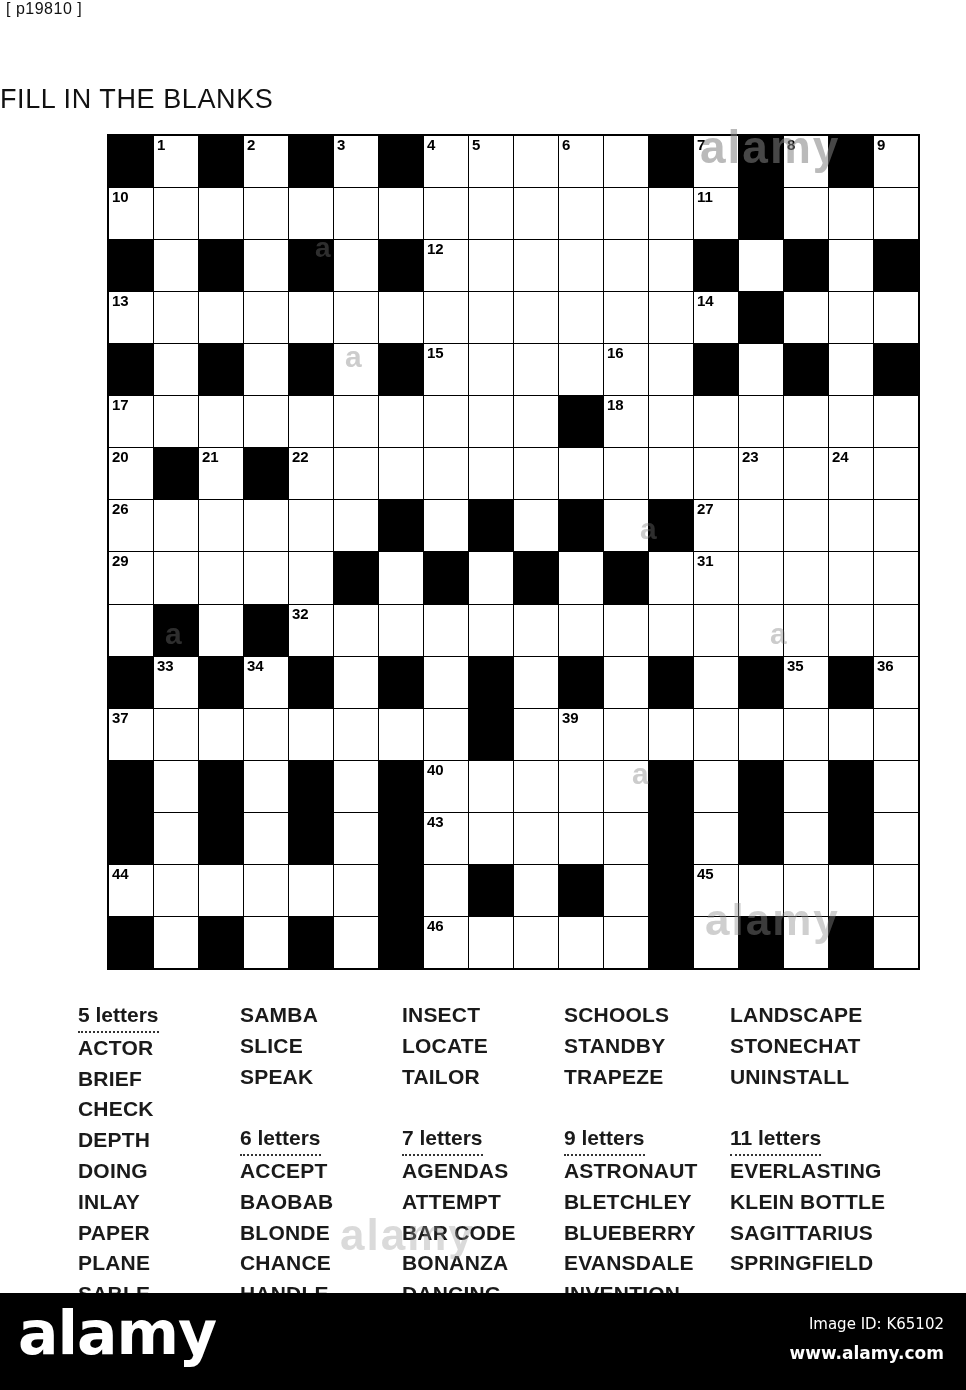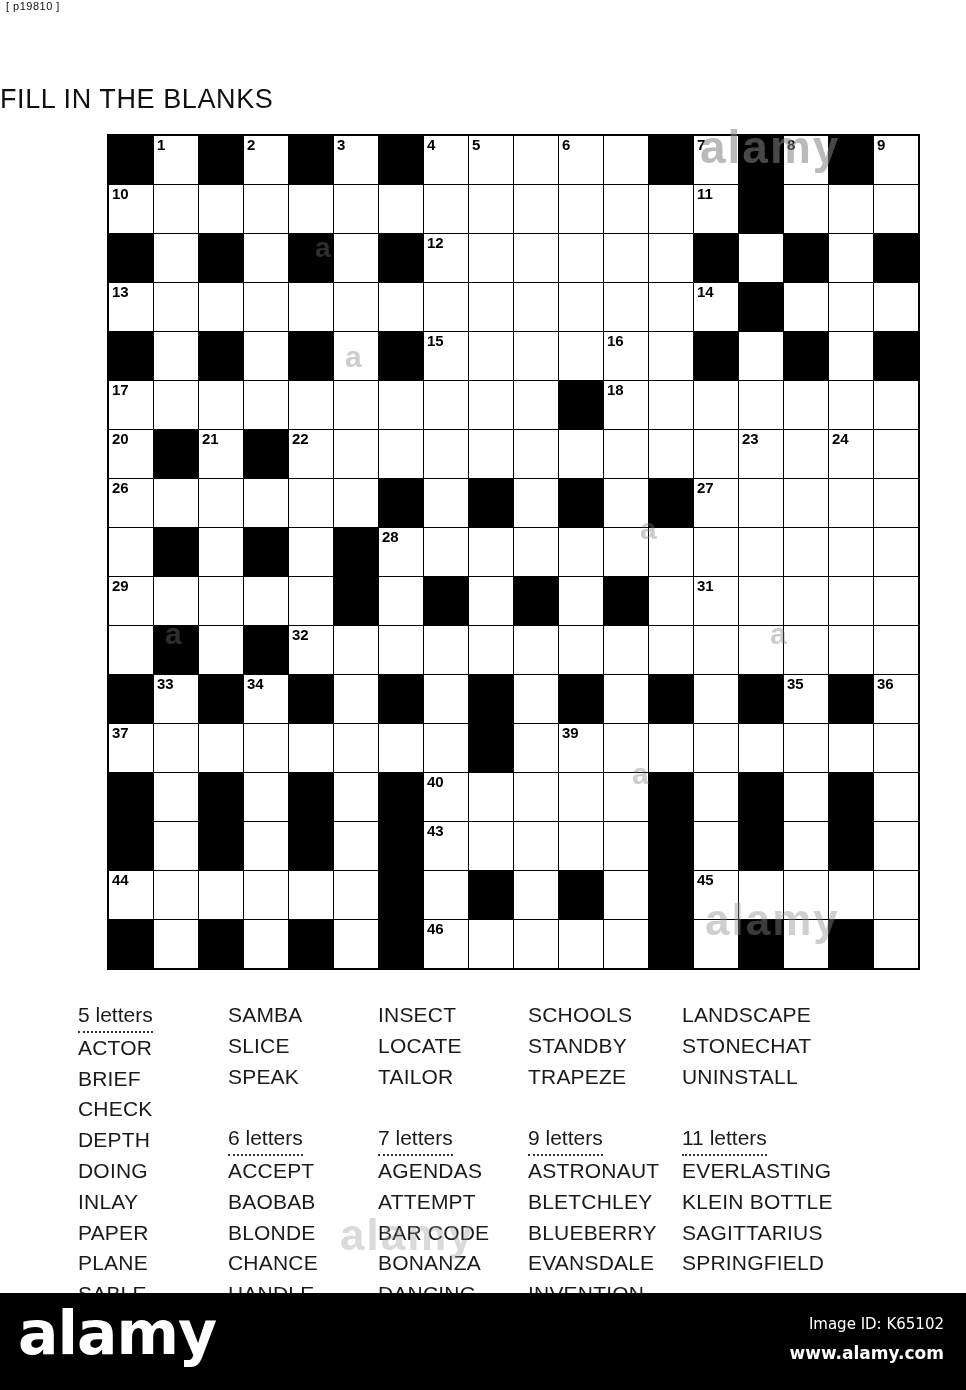--- a/index.html
+++ b/index.html
@@ -15,21 +15,21 @@
     color: #000000;
     position: relative;
     overflow: hidden;
   }
 
   
   #doc-id {
     position: absolute;
     left: 6px;
     top: 0px;
-    font-size: 11px;
+    font-size: 16px;
     letter-spacing: 0.5px;
     color: #111;
     white-space: pre;
   }
 
   
   #puzzle-title {
     position: absolute;
     left: 0;
     right: 0;
@@ -104,21 +104,22 @@
   .wm-low  { top: 895px; left: 705px; font-size: 44px; letter-spacing: 2px; color: rgba(140,140,140,0.42); }
   .wm-words{ top: 1210px; left: 340px; font-size: 44px; letter-spacing: 2px; color: rgba(150,150,150,0.35); }
 
   
   #wordlist {
     position: absolute;
     left: 78px;
     top: 1000px;
     width: 880px;
     display: flex;
-    gap: 4px;
+    gap: 16px;
+    font-weight: bold;
   }
   .wl-col {
     width: 146px;
     display: flex;
     flex-direction: column;
   }
   .wl-col.wide { width: 150px; }
   .wl-item {
     font-size: 21px;
     line-height: 30.8px;
@@ -396,42 +397,20 @@
           <td class="blk"></td>
           <td></td>
           <td class="blk"></td>
           <td></td>
           <td class="blk"></td>
           <td></td>
           <td class="blk"></td>
           <td>
             <span class="num">27</span>
           </td>
-          <td></td>
-          <td></td>
-          <td></td>
-          <td></td>
-        </tr>
-        <tr>
-          <td></td>
-          <td class="blk"></td>
-          <td></td>
-          <td class="blk"></td>
-          <td></td>
-          <td class="blk"></td>
-          <td>
-            <span class="num">28</span>
-          </td>
-          <td></td>
-          <td></td>
-          <td></td>
-          <td></td>
-          <td></td>
-          <td></td>
-          <td></td>
           <td></td>
           <td></td>
           <td></td>
           <td></td>
         </tr>
         <tr>
           <td>
             <span class="num">29</span>
           </td>
           <td></td>

